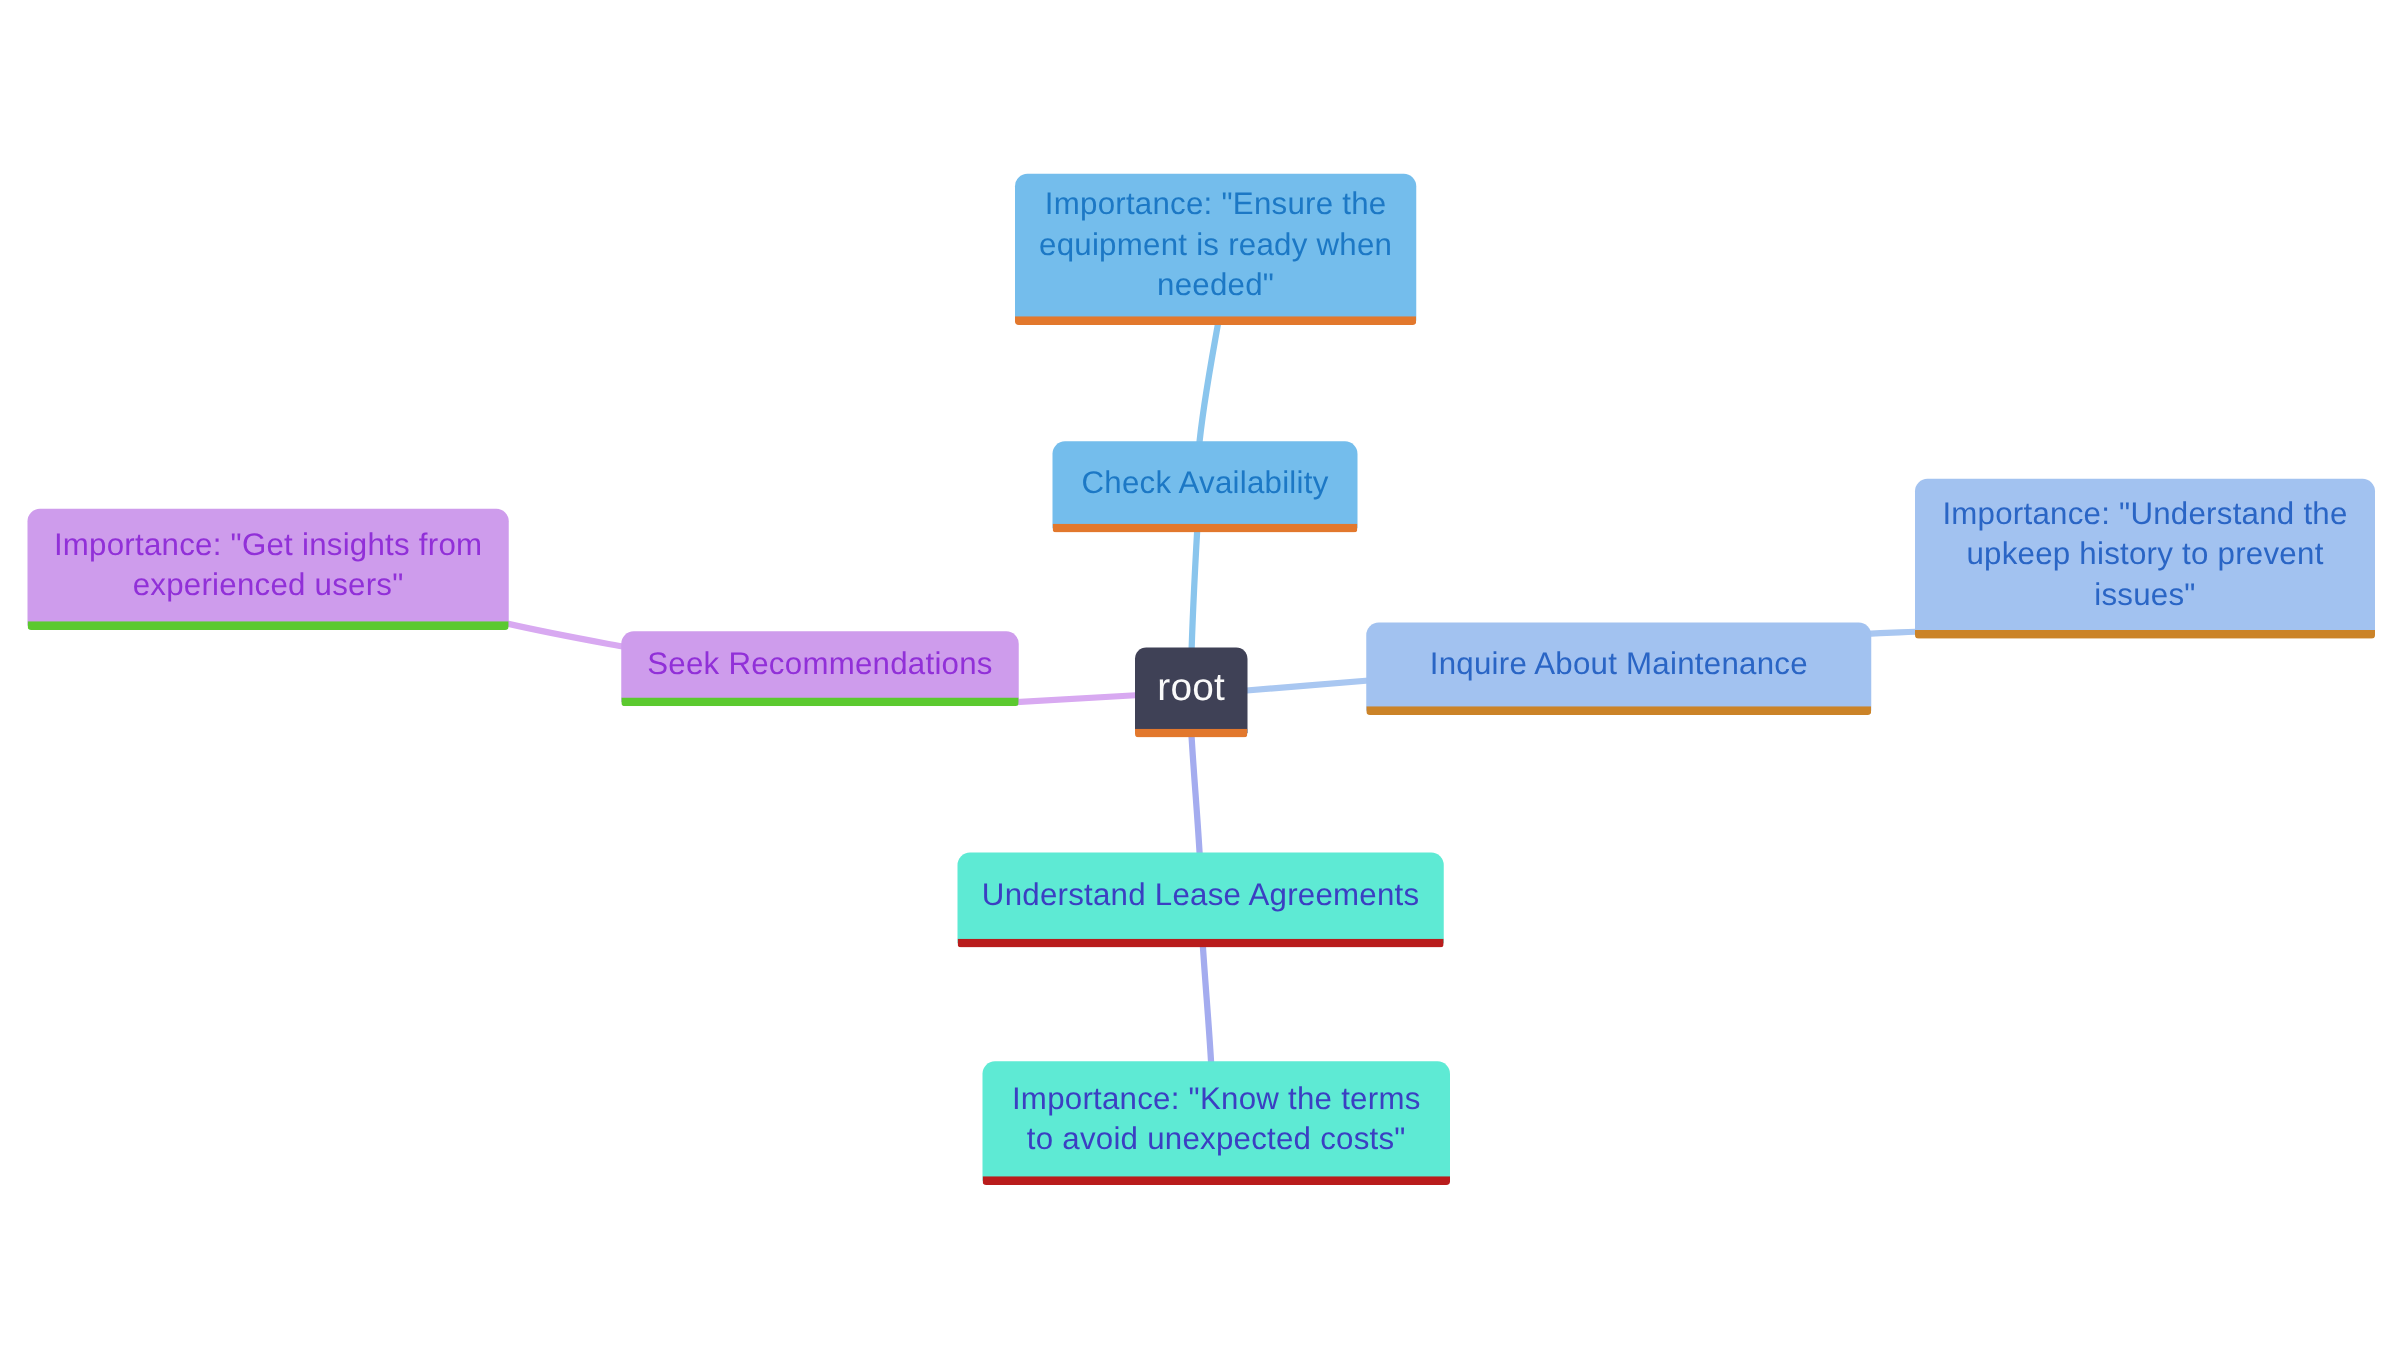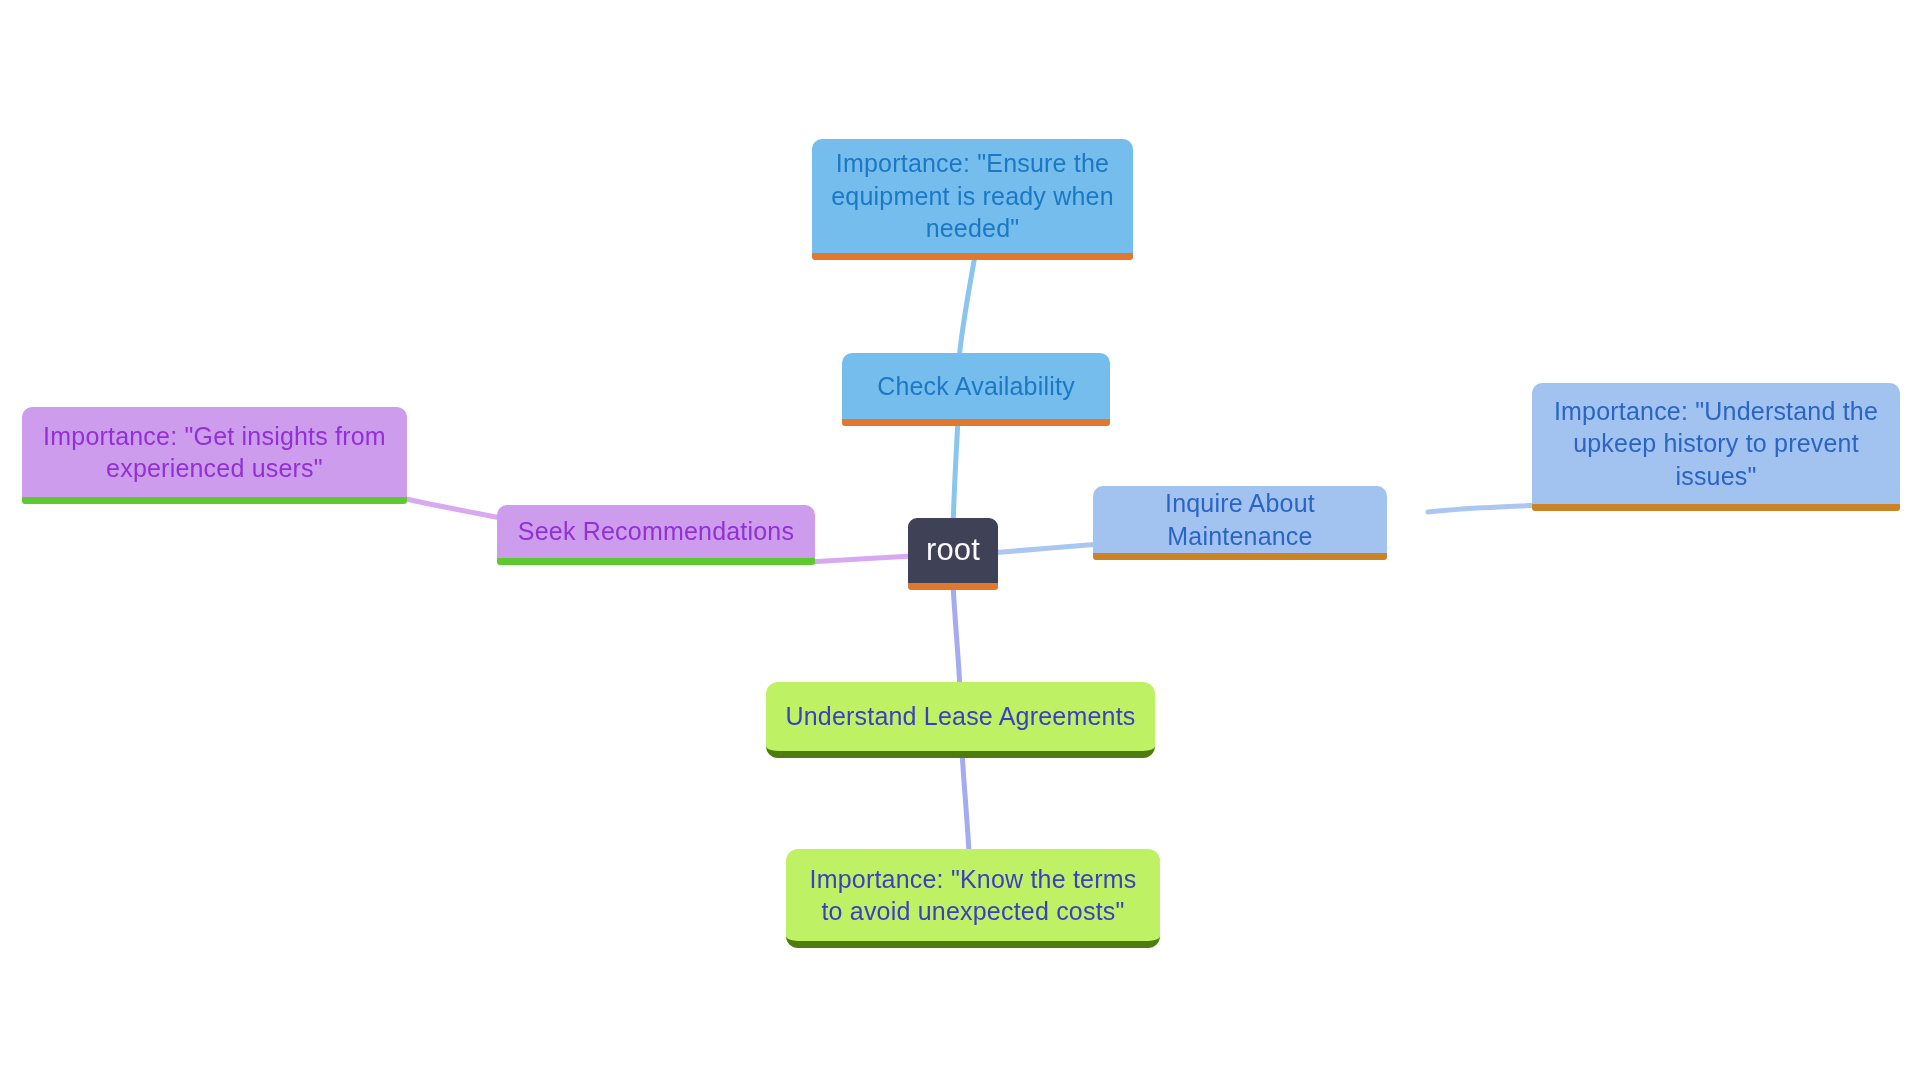--- a/index.html
+++ b/index.html
@@ -49,47 +49,46 @@
     font-size: 31px;
     font-weight: 400;
   }
 
   
   .branch-check {
     background: #74bdec;
     color: #1c78c5;
     border-bottom: 7px solid #e2782d;
   }
-  .node-check            { left: 842px; top: 353px; width: 268px; height: 73px; }
+  .node-check            { left: 842px; top: 353px; width: 244px; height: 73px; }
   .node-check-importance { left: 812px; top: 139px; width: 321px; height: 121px; }
 
   
   .branch-inquire {
     background: #a2c2f0;
     color: #2a65c5;
     border-bottom: 7px solid #cb8328;
   }
-  .node-inquire            { left: 1093px; top: 486px; width: 294px; height: 74px; }
+  .node-inquire            { left: 1093px; top: 498px; width: 404px; height: 74px; }
   .node-inquire-importance { left: 1532px; top: 383px; width: 368px; height: 128px; }
 
   
   .branch-seek {
     background: #ce9cec;
     color: #9130d8;
     border-bottom: 7px solid #5bc92f;
   }
   .node-seek            { left: 497px; top: 505px; width: 318px; height: 60px; }
   .node-seek-importance { left: 22px;  top: 407px; width: 385px; height: 97px; }
 
   
   .branch-understand {
-    background: #bef264;
+    background: #5eead4;
     color: #3b3fc2;
-    border-bottom: 7px solid #4d7c0f;
-    border-radius: 12px;
+    border-bottom: 7px solid #b91c1c;
   }
   .node-understand            { left: 766px; top: 682px; width: 389px; height: 76px; }
   .node-understand-importance { left: 786px; top: 849px; width: 374px; height: 99px; }
 </style>
 </head>
 <body>
 
 <div id="canvas">
 
   <svg id="links" viewBox="0 0 1920 1080" fill="none" xmlns="http://www.w3.org/2000/svg">

